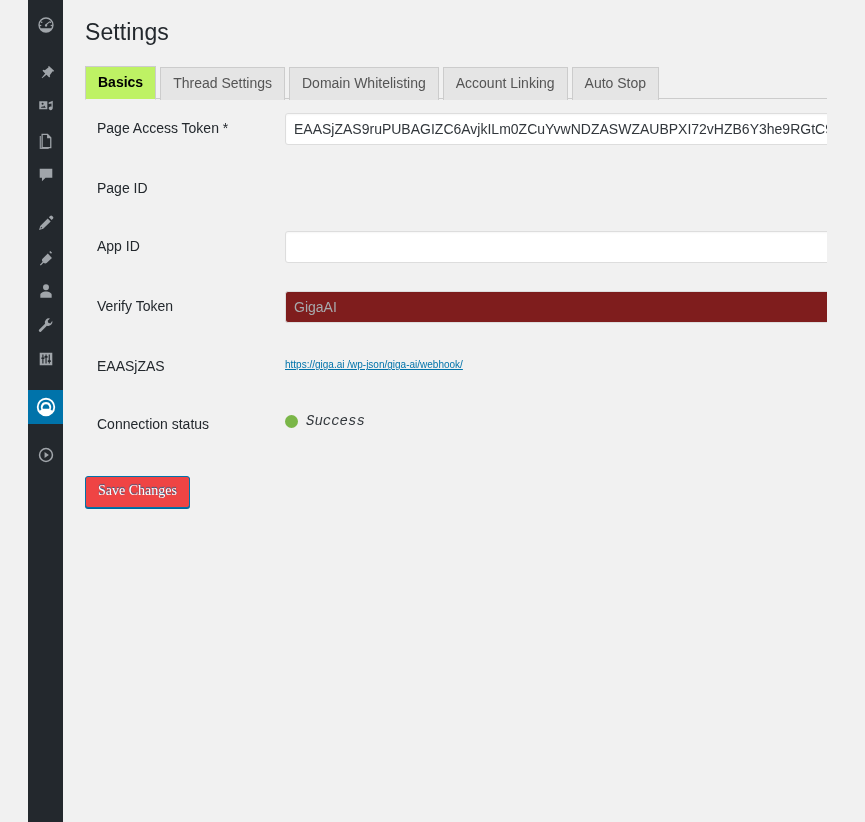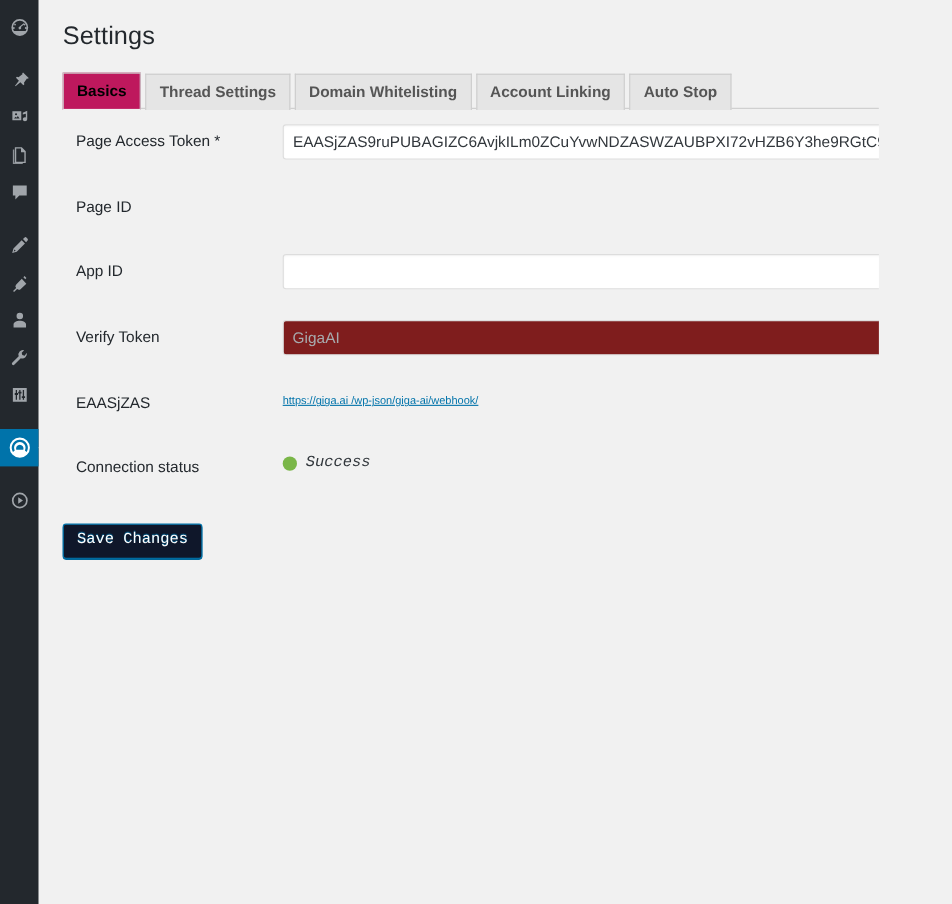--- a/index.html
+++ b/index.html
@@ -8,20 +8,21 @@
     width: 865px; height: 822px;
     overflow: hidden;
     background: #f1f1f1;
     font-family: "Liberation Sans", sans-serif;
   }
   #app {
     position: relative;
     width: 799px; height: 822px;
     display: flex;
     background: #f1f1f1;
+    margin-left: 28px;
   }
 
   
   .adminmenu {
     width: 35px;
     flex: 0 0 35px;
     background: #23282d;
     height: 822px;
     position: relative;
     padding-top: 8px;
@@ -83,25 +84,25 @@
     display: inline-block;
     vertical-align: bottom;
     font-size: 14px;
     line-height: 23px;
     padding: 4px 12px 5px;
     margin: 0 4px -1px 0;
     background: #e5e5e5;
     border: 1px solid #ccc;
     border-bottom: none;
     color: #555;
-    font-weight: 700;
+    font-weight: 400;
     cursor: pointer;
   }
   .nav-tab.nav-tab-active {
-    background: #be185d;
+    background: #bef264;
     border-bottom: 1px solid #f1f1f1;
     color: #000;
     font-weight: 700;
   }
 
   
   .form-table {
     margin-top: 0;
     width: 100%;
     border-collapse: collapse;
@@ -173,32 +174,32 @@
     font-style: italic;
     font-size: 14px;
     color: #32373c;
     font-family: Liberation Mono, monospace;
   }
 
   
   .submit-wrap { padding: 22px 0 0 22px; }
   .button-primary {
     display: inline-block;
-    background: #0f172a;
+    background: #ef4444;
     border: 1px solid #0073aa;
     border-radius: 3px;
     color: #fff;
     font-size: 14px;
     font-weight: 400;
     line-height: 26px;
     padding: 1px 12px 3px;
     cursor: pointer;
     box-shadow: 0 1px 0 #006799;
     text-shadow: 0 -1px 1px #006799;
-    font-family: Liberation Mono, monospace;
+    font-family: Liberation Serif, serif;
   }
 </style>
 </head>
 <body>
 
 <div id="app">
 
   <nav class="adminmenu">
 
     <div class="menu-item">

